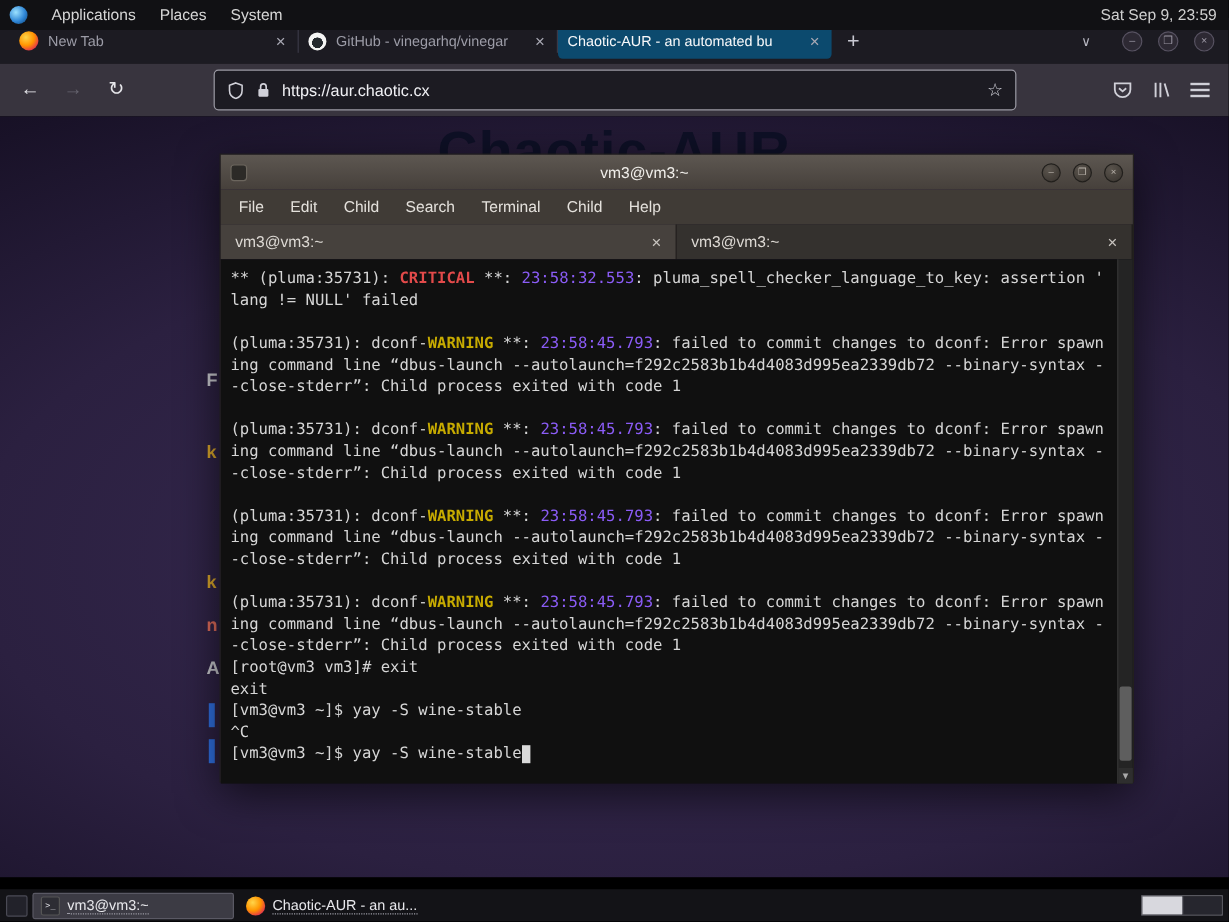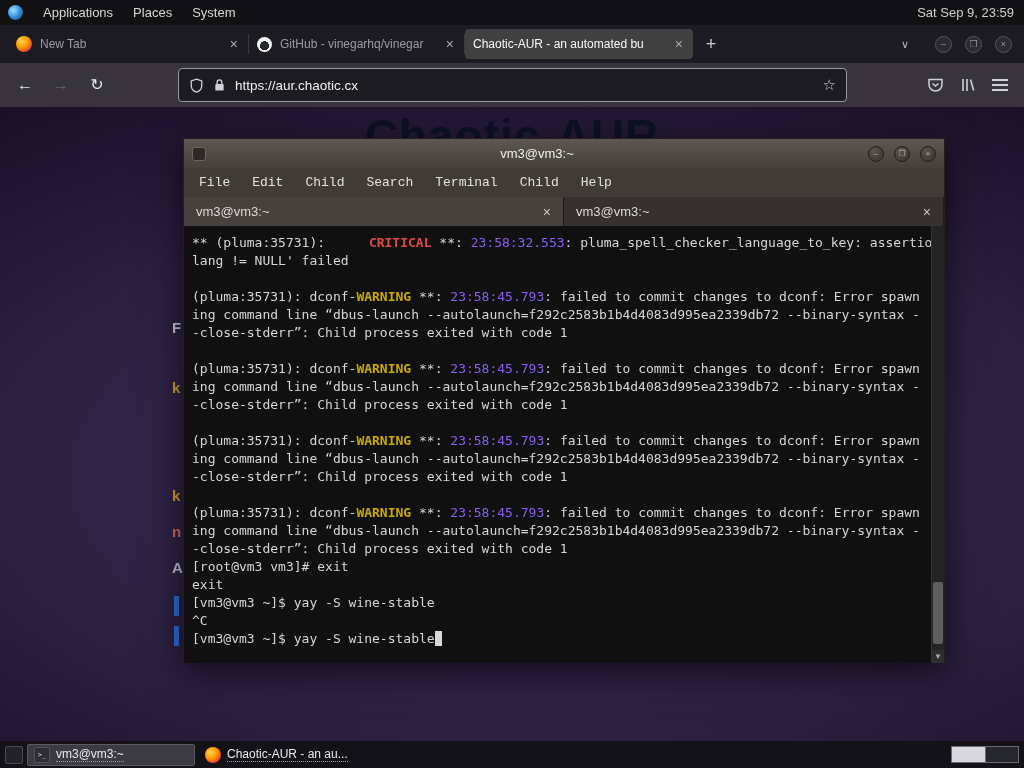--- a/index.html
+++ b/index.html
@@ -10,28 +10,28 @@
   #panel { position:absolute; top:0; left:0; width:1024px; height:25px;
            background:#111114; display:flex; align-items:center; justify-content:space-between;
            color:#d6d6d6; font-size:13px; z-index:50; }
   .panel-left { display:flex; align-items:center; gap:20px; padding-left:8px; }
   .panel-logo { width:15px; height:15px; border-radius:50%;
                 background:radial-gradient(circle at 35% 35%, #9be1ff, #2f86d6 55%, #0b3d6e); display:inline-block; }
   .panel-menu { cursor:default; }
   .panel-right { padding-right:10px; color:#cfcfcf; }
 
   
-  #browser { position:absolute; top:25px; left:0; width:1024px; height:716px; }
+  #browser { position:absolute; top:15px; left:0; width:1024px; height:716px; }
 
   .tabbar { height:38px; background:#1c1b22; display:flex; align-items:center; padding-left:8px; }
   .btab { height:30px; margin:4px 0; border-radius:4px; display:flex; align-items:center;
           padding:0 8px; gap:8px; font-size:12px; color:#9c9ca7; overflow:hidden; white-space:nowrap; }
   .btab .btab-label { overflow:hidden; white-space:nowrap; flex:1; }
   .btab.w1 { width:240px; } .btab.w2 { width:215px; } .btab.w3 { width:228px; }
-  .btab.active { background:#404040; color:#f9f9fa; }
+  .btab.active { background:#0c4a6e; color:#f9f9fa; }
   .tab-close { margin-left:auto; color:#a9a9b4; font-size:14px; line-height:1; padding:0 2px; }
   .tab-sep { width:1px; height:20px; background:#3a3946; }
   .newtab-btn { width:28px; height:28px; background:none; border:none; color:#c8c8d2;
                 font-size:18px; line-height:28px; text-align:center; margin-left:4px; }
   .flex-sp { flex:1; }
   .tab-chevron { color:#b9b9c3; font-size:11px; margin-right:26px; }
   .win-controls { display:flex; gap:13px; margin-right:12px; }
   .win-dot { width:17px; height:17px; border-radius:50%; background:#2d2933; border:1px solid #565160;
              color:#9a96a2; font-size:9px; line-height:15px; text-align:center; }
 
@@ -66,33 +66,33 @@
   .t-titlebar { height:29px; background:linear-gradient(#5d5751,#46403b);
                 display:flex; align-items:center; padding:0 8px; color:#f0eeea; font-size:13px; }
   .t-title-icon { width:14px; height:14px; border-radius:3px; background:#2c2a27; border:1px solid #6b655d; }
   .t-title { flex:1; text-align:center; }
   .t-btns { display:flex; gap:10px; }
   .t-btn { width:16px; height:16px; border-radius:50%;
            background:radial-gradient(circle at 35% 30%, #5a544d, #37322d); border:1px solid #211f1c;
            color:#b5afa7; font-size:8px; line-height:14px; text-align:center; }
   .t-menubar { height:29px; background:#403b36; display:flex; align-items:center;
                color:#e4e1dc; font-size:13px; padding-left:4px; }
-  .t-menu-item { padding:0 11px;font-family:Liberation Mono, monospace; }
+  .t-menu-item { padding:0 11px; }
   .t-tabs { height:29px; background:#2b2825; display:flex; }
   .t-tab { width:50%; display:flex; align-items:center; padding:0 12px; font-size:13px;
            color:#ddd9d4; border-right:1px solid #1d1b19; }
   .t-tab.left { background:#46413d; }
   .t-tab.right { background:#34312e; }
   .t-tab .t-close { margin-left:auto; color:#c9c5c0; font-size:14px; }
   .t-body { position:relative; height:437px; background:#101010; }
   .t-output { position:absolute; inset:0 13px 0 0; padding:8px 0 0 8px;
               font-family:"DejaVu Sans Mono", monospace; font-size:13px; line-height:18px;
               color:#d6d6d6; white-space:pre; overflow:hidden; }
   .term-line { height:18px; }
-  .seg-r { color:#e24a4a; font-weight:bold;margin-left:36px; }
+  .seg-r { color:#e24a4a; font-weight:bold; }
   .seg-y { color:#c7ab00; font-weight:bold; }
   .seg-b { color:#8b5cf6; }
   .seg-cur { background:#d9d9d9; color:#101010; }
   .t-scrollbar { position:absolute; top:0; right:0; bottom:0; width:13px; background:#242424;
                  border-left:1px solid #333; }
   .t-thumb { position:absolute; left:1px; right:1px; top:356px; height:62px; background:#5e5e5e; border-radius:2px; }
   .t-arrow { position:absolute; left:0; right:0; bottom:0; height:13px; background:#2e2e2e;
              color:#aaa; font-size:8px; line-height:13px; text-align:center; }
 
   

